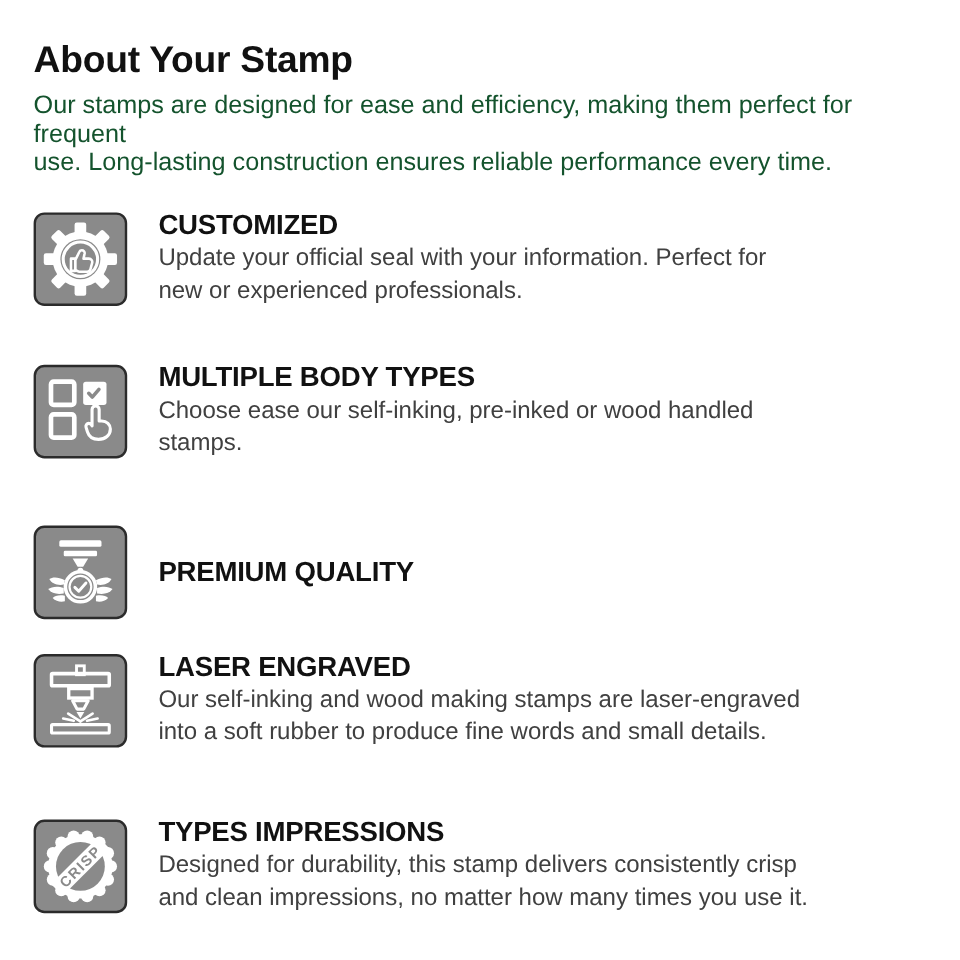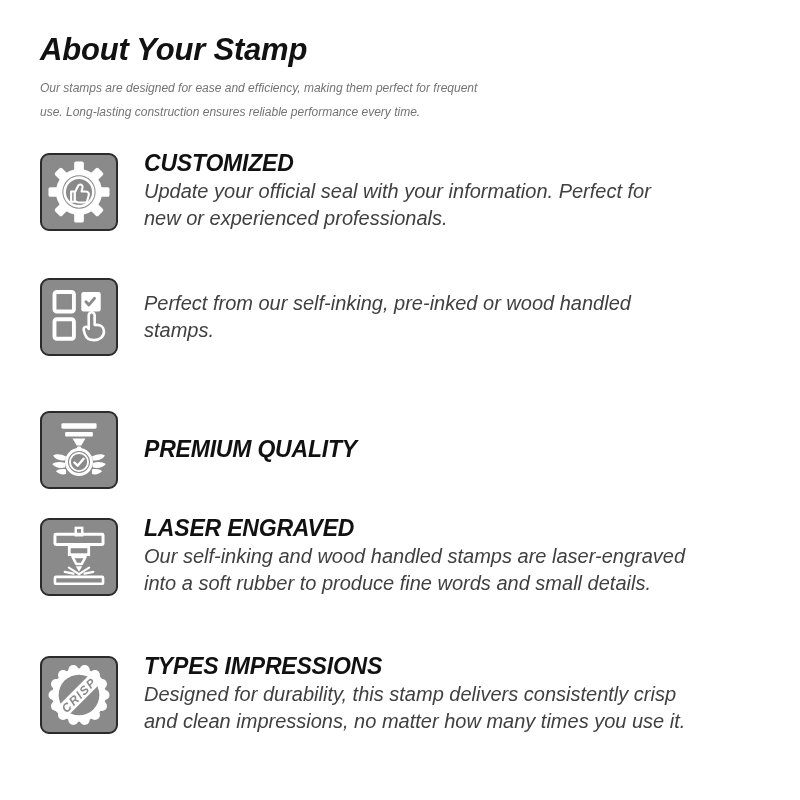--- a/index.html
+++ b/index.html
@@ -3,34 +3,34 @@
 <meta charset="utf-8">
 <style>
   * { box-sizing: border-box; margin: 0; padding: 0; }
   html, body {
     width: 800px; height: 800px;
     background: #ffffff;
     font-family: "Liberation Sans", "DejaVu Sans", sans-serif;
     color: #1d1d1d;
     overflow: hidden;
   }
-  .page { padding: 33px 20px 0 40px; font-style: italic; }
+  .page { padding: 33px 20px 0 28px; }
   .page-title {
     font-size: 31px;
     font-weight: 700;
     color: #111111;
     line-height: 1.1;
     letter-spacing: -0.2px;
   }
   .intro {
     margin-top: 9px;
-    font-size: 12px;
+    font-size: 21px;
     line-height: 24px;
     white-space: pre-line;
-    color: #737373;
+    color: #14532d;
   }
   .features { margin-top: 27px; }
   .feature {
     display: flex;
     align-items: center;
     gap: 26px;
   }
   .feature:nth-child(1) { margin-bottom: 46px; }
   .feature:nth-child(2) { margin-bottom: 55px; }
   .feature:nth-child(3) { margin-bottom: 27px; }
@@ -104,21 +104,22 @@
       <div class="icon-box">
         <svg viewBox="0 0 80 80" xmlns="http://www.w3.org/2000/svg">
           <rect x="13.5" y="13" width="21" height="21" rx="2.5" fill="none" stroke="#ffffff" stroke-width="4.2"></rect>
           <rect x="13.5" y="42.5" width="21" height="21" rx="2.5" fill="none" stroke="#ffffff" stroke-width="4.2"></rect>
           <rect x="42.5" y="13" width="21" height="21" rx="2.5" fill="#ffffff"></rect>
           <path d="M47.5 23.5 l3.2 3.4 6-7" fill="none" stroke="#8a8a8a" stroke-width="3.2" stroke-linecap="round" stroke-linejoin="round"></path>
           <path d="M50.5 38 a3.2 3.2 0 0 1 6.4 0 V48.5 h2.3 c4.6 0 7.8 3 7.8 7.2 0 5.6-4.6 9.3-10.6 9.3 -5 0-8.6-2.1-10-6.6 l-1.3-4.2 c-.6-1.9.7-3.6 2.4-3.6 1.1 0 2.1.6 2.7 1.7 l.3.6 z" fill="#8a8a8a" stroke="#ffffff" stroke-width="2.8" stroke-linejoin="round"></path>
         </svg>
       </div>
       <div class="feature-text">
-        <p class="feature-desc">Perfect from our self-inking, pre-inked or wood handled
+        <h2 class="feature-title">MULTIPLE BODY TYPES</h2>
+        <p class="feature-desc">Choose ease our self-inking, pre-inked or wood handled
 stamps.</p>
       </div>
     </div>
 
     <div class="feature">
       <div class="icon-box">
         <svg viewBox="0 0 80 80" xmlns="http://www.w3.org/2000/svg">
           <g fill="#ffffff">
             <rect x="21" y="11" width="38" height="6" rx="1.5"></rect>
             <rect x="25" y="20.5" width="30" height="5" rx="1.2"></rect>
@@ -155,21 +156,21 @@
             <line x1="40" y1="58.5" x2="29" y2="51.5"></line>
             <line x1="40" y1="58.5" x2="51" y2="51.5"></line>
             <line x1="34" y1="58" x2="24.5" y2="56"></line>
             <line x1="46" y1="58" x2="55.5" y2="56"></line>
           </g>
           <rect x="14" y="61.5" width="52" height="7.5" rx="1" fill="none" stroke="#ffffff" stroke-width="2.8"></rect>
         </svg>
       </div>
       <div class="feature-text">
         <h2 class="feature-title">LASER ENGRAVED</h2>
-        <p class="feature-desc">Our self-inking and wood handled stamps are laser-engraved
+        <p class="feature-desc">Our self-inking and wood making stamps are laser-engraved
 into a soft rubber to produce fine words and small details.</p>
       </div>
     </div>
 
     <div class="feature">
       <div class="icon-box">
         <svg viewBox="0 0 80 80" xmlns="http://www.w3.org/2000/svg">
           <g fill="#ffffff">
             <circle cx="67.5" cy="40" r="5.5"></circle>
               <circle cx="64.8" cy="51.9" r="5.5"></circle>

